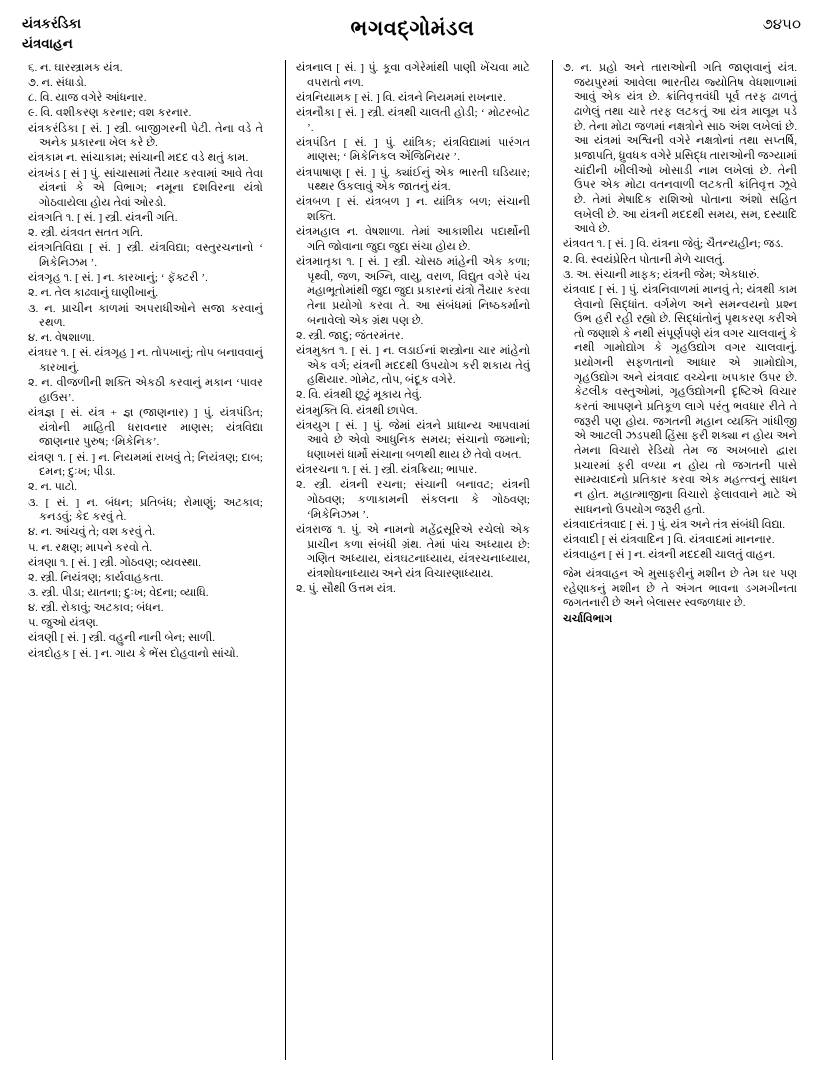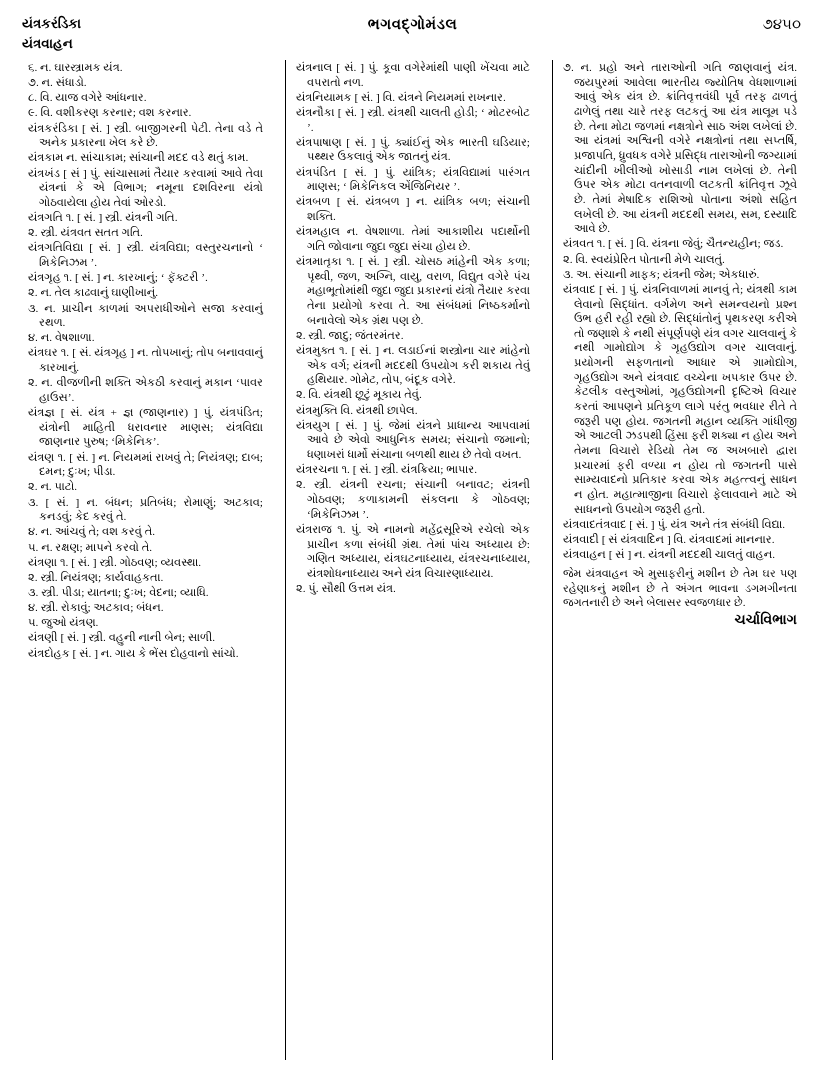--- a/index.html
+++ b/index.html
@@ -36,21 +36,21 @@
     font-weight: bold;
     font-size: 13.5px;
   }
   .hdr-center {
     position: absolute;
     left: 0;
     right: 0;
     top: 2px;
     text-align: center;
     font-weight: bold;
-    font-size: 15px;
+    font-size: 21px;
     letter-spacing: 0.5px;
   }
   .hdr-right {
     position: absolute;
     right: 6px;
     top: 2px;
     font-weight: normal;
     font-size: 15px;
   }
   
@@ -83,23 +83,22 @@
     text-indent: 0;
     padding-left: 0;
   }
   .hw {
     font-weight: normal;
   }
   .gap {
     height: 4px;
   }
   .signoff {
-    text-align: right;
     font-weight: bold;
-    font-size: 14px;
+    font-size: 11px;
     margin-top: 2px;
   }
   .note {
     font-size: 11.2px;
     line-height: 1.27;
     text-align: justify;
   }
 </style>
 </head>
 <body>
@@ -145,22 +144,22 @@
         <p class="entry"><span>૩. સ્ત્રી. પીડા; યાતના; દુઃખ; વેદના; વ્યાધિ.</span></p>
         <p class="entry"><span>૪. સ્ત્રી. રોકાવું; અટકાવ; બંધન.</span></p>
         <p class="entry"><span>૫. જુઓ યંત્રણ.</span></p>
         <p class="entry"><span class="hw">યંત્રણી</span> <span>[ સં. ] સ્ત્રી. વહુની નાની બેન; સાળી.</span></p>
         <p class="entry"><span class="hw">યંત્રદોહક</span> <span>[ સં. ] ન. ગાય કે ભેંસ દોહવાનો સાંચો.</span></p>
       </div>
     <div class="col sep-left" id="col2">
         <p class="entry"><span class="hw">યંત્રનાલ</span> <span>[ સં. ] પું. કૂવા વગેરેમાંથી પાણી ખેંચવા માટે વપરાતો નળ.</span></p>
         <p class="entry"><span class="hw">યંત્રનિયામક</span> <span>[ સં. ] વિ. યંત્રને નિયમમાં રાખનાર.</span></p>
         <p class="entry"><span class="hw">યંત્રનૌકા</span> <span>[ સં. ] સ્ત્રી. યંત્રથી ચાલતી હોડી; ‘ મોટરબોટ ’.</span></p>
+        <p class="entry"><span class="hw">યંત્રપંડિત</span> <span>[ સં. ] પું. યાંત્રિક; યંત્રવિદ્યામાં પારંગત માણસ; ‘ મિકેનિકલ એંજિનિયર ’.</span></p>
         <p class="entry"><span class="hw">યંત્રપાષાણ</span> <span>[ સં. ] પું. ક્યાંઈનું એક ભારતી ઘડિયાર; પથ્થર ઉકલાવું એક જાતનું યંત્ર.</span></p>
-        <p class="entry"><span class="hw">યંત્રપંડિત</span> <span>[ સં. ] પું. યાંત્રિક; યંત્રવિદ્યામાં પારંગત માણસ; ‘ મિકેનિકલ એંજિનિયર ’.</span></p>
         <p class="entry"><span class="hw">યંત્રબળ</span> <span>[ સં. યંત્રબળ ] ન. યાંત્રિક બળ; સંચાની શક્તિ.</span></p>
         <p class="entry"><span class="hw">યંત્રમહાલ</span> <span>ન. વેષશાળા. તેમાં આકાશીય પદાર્થોની ગતિ જોવાના જુદા જુદા સંચા હોય છે.</span></p>
         <p class="entry"><span class="hw">યંત્રમાતૃકા</span> <span>૧. [ સં. ] સ્ત્રી. ચોસઠ માંહેની એક કળા; પૃથ્વી, જળ, અગ્નિ, વાયુ, વરાળ, વિદ્યુત વગેરે પંચ મહાભૂતોમાંથી જુદા જુદા પ્રકારનાં યંત્રો તૈયાર કરવા તેના પ્રયોગો કરવા તે. આ સંબંધમાં નિષ્ઠકર્માનો બનાવેલો એક ગ્રંથ પણ છે.</span></p>
         <p class="entry"><span>૨. સ્ત્રી. જાદુ; જંતરમંતર.</span></p>
         <p class="entry"><span class="hw">યંત્રમુક્ત</span> <span>૧. [ સં. ] ન. લડાઈનાં શસ્ત્રોના ચાર માંહેનો એક વર્ગ; યંત્રની મદદથી ઉપયોગ કરી શકાય તેવું હથિયાર. ગોમેટ, તોપ, બંદૂક વગેરે.</span></p>
         <p class="entry"><span>૨. વિ. યંત્રથી છૂટું મૂકાય તેવું.</span></p>
         <p class="entry"><span class="hw">યંત્રમુક્તિ</span> <span>વિ. યંત્રથી છાપેલ.</span></p>
         <p class="entry"><span class="hw">યંત્રયુગ</span> <span>[ સં. ] પું. જેમાં યંત્રને પ્રાધાન્ય આપવામાં આવે છે એવો આધુનિક સમય; સંચાનો જમાનો; ધણાખરાં ધાર્મો સંચાના બળથી થાય છે તેવો વખત.</span></p>
         <p class="entry"><span class="hw">યંત્રરચના</span> <span>૧. [ સં. ] સ્ત્રી. યંત્રક્રિયા; ભાપાર.</span></p>
         <p class="entry"><span>૨. સ્ત્રી. યંત્રની રચના; સંચાની બનાવટ; યંત્રની ગોઠવણ; કળાકામની સંકલના કે ગોઠવણ; ‘મિકેનિઝમ ’.</span></p>

